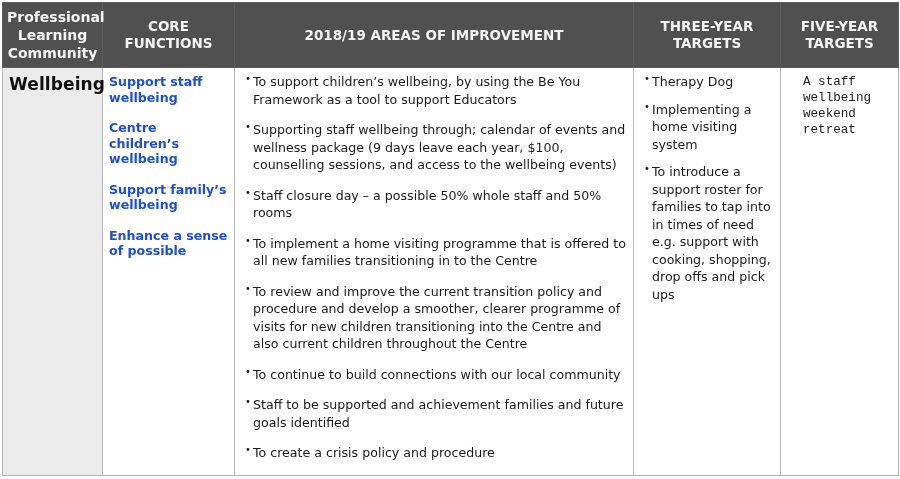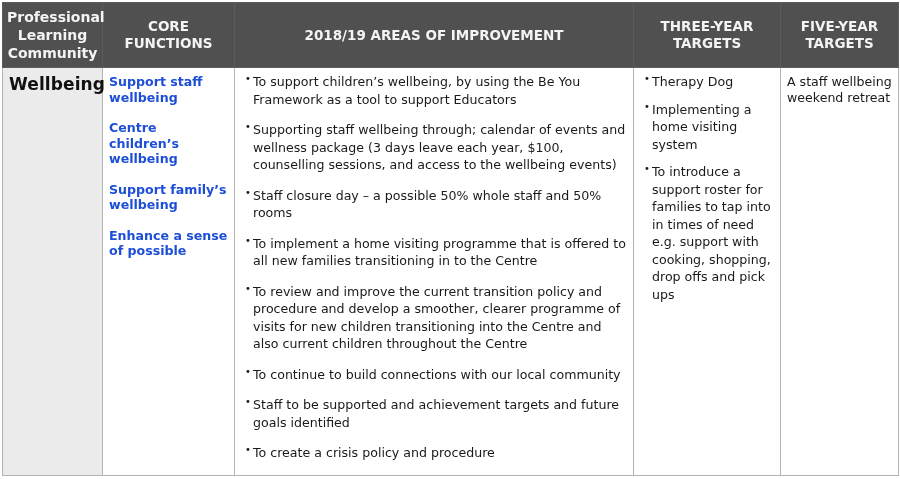--- a/index.html
+++ b/index.html
@@ -14,21 +14,21 @@
     text-align: center; vertical-align: middle; font-size: 13.5px; line-height: 17px;
     height: 64px; padding: 0 4px; border-color: #5c5c5c;
   }
   .tbl th.plc { font-size: 14px; line-height: 18px; }
   td.community { background: #ebebeb; padding: 6px 6px; margin-top: 32px; }
   td.community .name { font-size: 17px; font-weight: bold; color: #111; letter-spacing: 0.1px; }
   td.core { padding: 6px 6px 0 6px; }
   .core-item { font-size: 12.6px; font-weight: bold; color: #1d4ed8; line-height: 15.5px; margin-bottom: 15px; }
   td.areas { padding: 5px 6px 0 10px; }
   td.three { padding: 5px 4px 0 10px; }
-  td.five { padding: 6px 4px 0 6px; }
+  td.five { padding: 6px 4px 0 22px; font-family: Liberation Mono, monospace; }
   ul { list-style: none; margin: 0; padding: 0; }
   li { position: relative; padding-left: 8px; font-size: 12.6px; line-height: 17.5px; color: #1a1a1a; margin-bottom: 13px; }
   li .bullet { position: absolute; left: 0; top: -3px; font-size: 10px; }
   td.three li { margin-bottom: 10px; }
   .five-text { font-size: 12.6px; line-height: 16px; color: #1a1a1a; }
 </style>
 </head>
 <body>
 
 <table class="tbl">
@@ -55,26 +55,26 @@
       </td>
       <td class="core">
         <div class="core-item">Support staff wellbeing</div>
         <div class="core-item">Centre children’s wellbeing</div>
         <div class="core-item">Support family’s wellbeing</div>
         <div class="core-item">Enhance a sense of possible</div>
       </td>
       <td class="areas">
         <ul>
           <li><span class="bullet">•</span><span>To support children’s wellbeing, by using the Be You Framework as a tool to support Educators</span></li>
-          <li><span class="bullet">•</span><span>Supporting staff wellbeing through; calendar of events and wellness package (3 days leave each year, $100, counselling sessions, and access to the wellbeing events)</span></li>
+          <li><span class="bullet">•</span><span>Supporting staff wellbeing through; calendar of events and wellness package (9 days leave each year, $100, counselling sessions, and access to the wellbeing events)</span></li>
           <li><span class="bullet">•</span><span>Staff closure day – a possible 50% whole staff and 50% rooms</span></li>
           <li><span class="bullet">•</span><span>To implement a home visiting programme that is offered to all new families transitioning in to the Centre</span></li>
           <li><span class="bullet">•</span><span>To review and improve the current transition policy and procedure and develop a smoother, clearer programme of visits for new children transitioning into the Centre and also current children throughout the Centre</span></li>
           <li><span class="bullet">•</span><span>To continue to build connections with our local community</span></li>
-          <li><span class="bullet">•</span><span>Staff to be supported and achievement targets and future goals identified</span></li>
+          <li><span class="bullet">•</span><span>Staff to be supported and achievement families and future goals identified</span></li>
           <li><span class="bullet">•</span><span>To create a crisis policy and procedure</span></li>
         </ul>
       </td>
       <td class="three">
         <ul>
           <li><span class="bullet">•</span><span>Therapy Dog</span></li>
           <li><span class="bullet">•</span><span>Implementing a home visiting system</span></li>
           <li><span class="bullet">•</span><span>To introduce a support roster for families to tap into in times of need e.g. support with cooking, shopping, drop offs and pick ups</span></li>
         </ul>
       </td>

